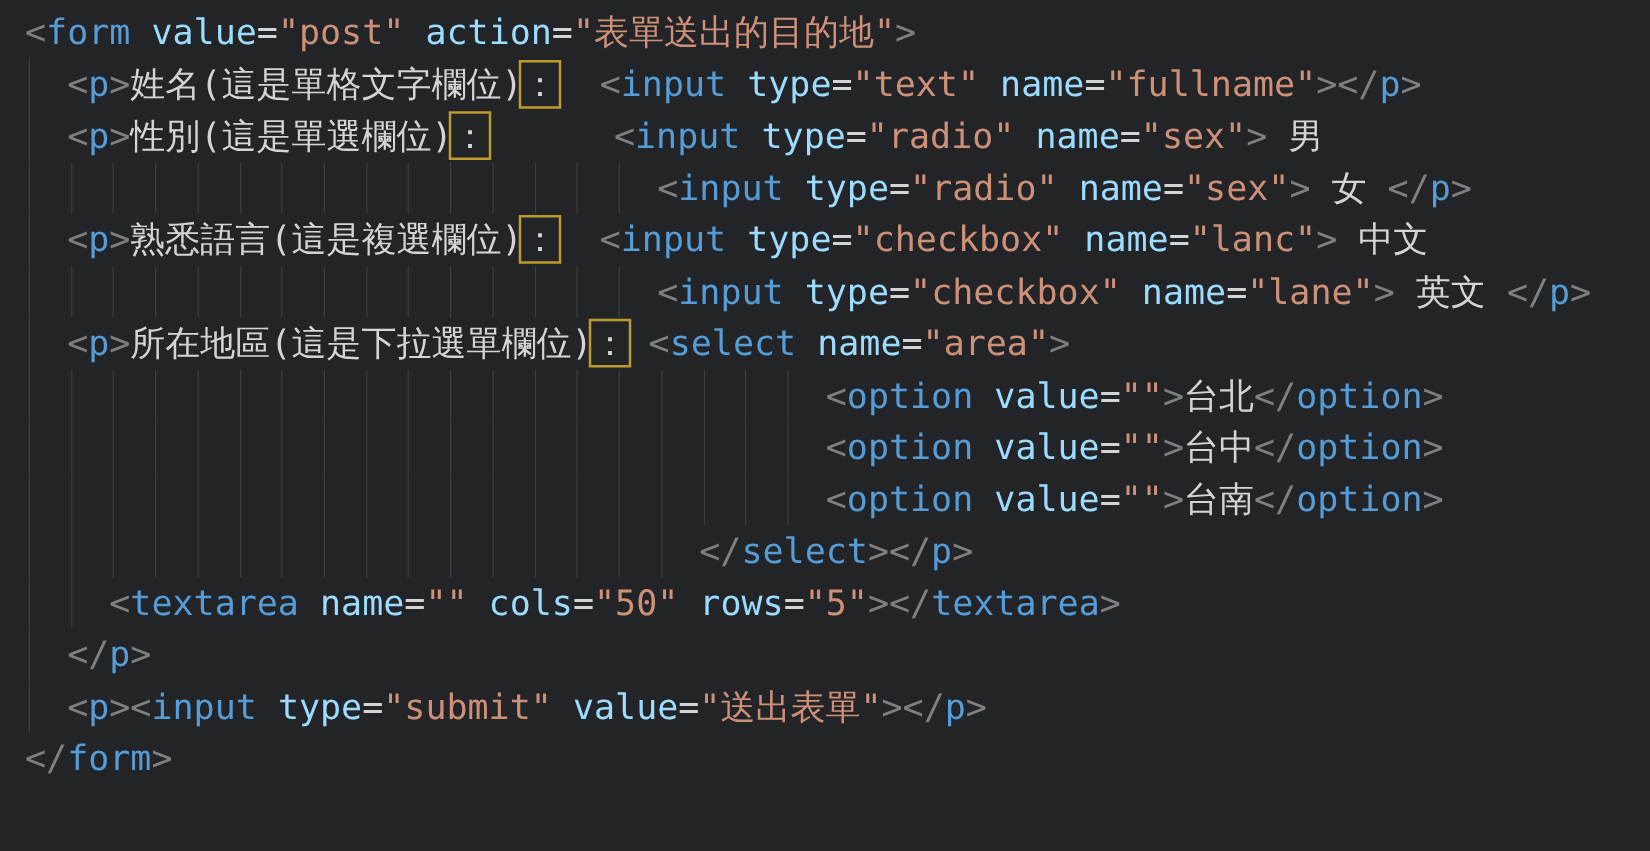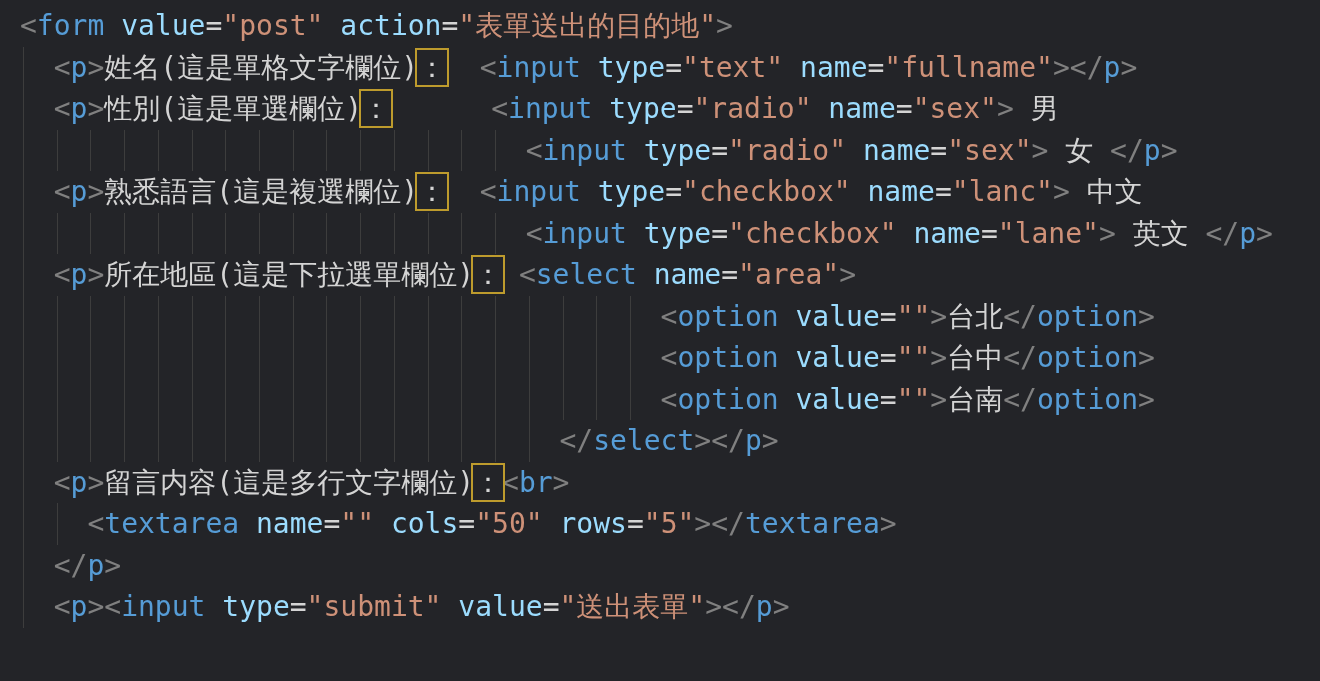--- a/index.html
+++ b/index.html
@@ -28,18 +28,18 @@
       <div class="line"><span class="guide" style="left: 3px;"></span><span>  </span><span class="tok c-p">&lt;</span><span class="tok c-t">p</span><span class="tok c-p">&gt;</span><span class="tok c-x">姓名(這是單格文字欄位)</span><span class="tok c-b">：</span><span class="tok c-x">  </span><span class="tok c-p">&lt;</span><span class="tok c-t">input</span><span class="tok c-x"> </span><span class="tok c-a">type</span><span class="tok c-x">=</span><span class="tok c-s">"text"</span><span class="tok c-x"> </span><span class="tok c-a">name</span><span class="tok c-x">=</span><span class="tok c-s">"fullname"</span><span class="tok c-p">&gt;&lt;/</span><span class="tok c-t">p</span><span class="tok c-p">&gt;</span></div>
       <div class="line"><span class="guide" style="left: 3px;"></span><span>  </span><span class="tok c-p">&lt;</span><span class="tok c-t">p</span><span class="tok c-p">&gt;</span><span class="tok c-x">性別(這是單選欄位)</span><span class="tok c-b">：</span><span class="tok c-x">      </span><span class="tok c-p">&lt;</span><span class="tok c-t">input</span><span class="tok c-x"> </span><span class="tok c-a">type</span><span class="tok c-x">=</span><span class="tok c-s">"radio"</span><span class="tok c-x"> </span><span class="tok c-a">name</span><span class="tok c-x">=</span><span class="tok c-s">"sex"</span><span class="tok c-p">&gt;</span><span class="tok c-x"> 男</span></div>
       <div class="line"><span class="guide" style="left: 3px;"></span><span class="guide" style="left: 36.72px;"></span><span class="guide" style="left: 70.44px;"></span><span class="guide" style="left: 104.16px;"></span><span class="guide" style="left: 137.88px;"></span><span class="guide" style="left: 171.6px;"></span><span class="guide" style="left: 205.32px;"></span><span class="guide" style="left: 239.04px;"></span><span class="guide" style="left: 272.76px;"></span><span class="guide" style="left: 306.48px;"></span><span class="guide" style="left: 340.2px;"></span><span class="guide" style="left: 373.92px;"></span><span class="guide" style="left: 407.64px;"></span><span class="guide" style="left: 441.36px;"></span><span class="guide" style="left: 475.08px;"></span><span>                              </span><span class="tok c-p">&lt;</span><span class="tok c-t">input</span><span class="tok c-x"> </span><span class="tok c-a">type</span><span class="tok c-x">=</span><span class="tok c-s">"radio"</span><span class="tok c-x"> </span><span class="tok c-a">name</span><span class="tok c-x">=</span><span class="tok c-s">"sex"</span><span class="tok c-p">&gt;</span><span class="tok c-x"> 女 </span><span class="tok c-p">&lt;/</span><span class="tok c-t">p</span><span class="tok c-p">&gt;</span></div>
       <div class="line"><span class="guide" style="left: 3px;"></span><span>  </span><span class="tok c-p">&lt;</span><span class="tok c-t">p</span><span class="tok c-p">&gt;</span><span class="tok c-x">熟悉語言(這是複選欄位)</span><span class="tok c-b">：</span><span class="tok c-x">  </span><span class="tok c-p">&lt;</span><span class="tok c-t">input</span><span class="tok c-x"> </span><span class="tok c-a">type</span><span class="tok c-x">=</span><span class="tok c-s">"checkbox"</span><span class="tok c-x"> </span><span class="tok c-a">name</span><span class="tok c-x">=</span><span class="tok c-s">"lanc"</span><span class="tok c-p">&gt;</span><span class="tok c-x"> 中文</span></div>
       <div class="line"><span class="guide" style="left: 3px;"></span><span class="guide" style="left: 36.72px;"></span><span class="guide" style="left: 70.44px;"></span><span class="guide" style="left: 104.16px;"></span><span class="guide" style="left: 137.88px;"></span><span class="guide" style="left: 171.6px;"></span><span class="guide" style="left: 205.32px;"></span><span class="guide" style="left: 239.04px;"></span><span class="guide" style="left: 272.76px;"></span><span class="guide" style="left: 306.48px;"></span><span class="guide" style="left: 340.2px;"></span><span class="guide" style="left: 373.92px;"></span><span class="guide" style="left: 407.64px;"></span><span class="guide" style="left: 441.36px;"></span><span class="guide" style="left: 475.08px;"></span><span>                              </span><span class="tok c-p">&lt;</span><span class="tok c-t">input</span><span class="tok c-x"> </span><span class="tok c-a">type</span><span class="tok c-x">=</span><span class="tok c-s">"checkbox"</span><span class="tok c-x"> </span><span class="tok c-a">name</span><span class="tok c-x">=</span><span class="tok c-s">"lane"</span><span class="tok c-p">&gt;</span><span class="tok c-x"> 英文 </span><span class="tok c-p">&lt;/</span><span class="tok c-t">p</span><span class="tok c-p">&gt;</span></div>
       <div class="line"><span class="guide" style="left: 3px;"></span><span>  </span><span class="tok c-p">&lt;</span><span class="tok c-t">p</span><span class="tok c-p">&gt;</span><span class="tok c-x">所在地區(這是下拉選單欄位)</span><span class="tok c-b">：</span><span class="tok c-x"> </span><span class="tok c-p">&lt;</span><span class="tok c-t">select</span><span class="tok c-x"> </span><span class="tok c-a">name</span><span class="tok c-x">=</span><span class="tok c-s">"area"</span><span class="tok c-p">&gt;</span></div>
       <div class="line"><span class="guide" style="left: 3px;"></span><span class="guide" style="left: 36.72px;"></span><span class="guide" style="left: 70.44px;"></span><span class="guide" style="left: 104.16px;"></span><span class="guide" style="left: 137.88px;"></span><span class="guide" style="left: 171.6px;"></span><span class="guide" style="left: 205.32px;"></span><span class="guide" style="left: 239.04px;"></span><span class="guide" style="left: 272.76px;"></span><span class="guide" style="left: 306.48px;"></span><span class="guide" style="left: 340.2px;"></span><span class="guide" style="left: 373.92px;"></span><span class="guide" style="left: 407.64px;"></span><span class="guide" style="left: 441.36px;"></span><span class="guide" style="left: 475.08px;"></span><span class="guide" style="left: 508.8px;"></span><span class="guide" style="left: 542.52px;"></span><span class="guide" style="left: 576.24px;"></span><span class="guide" style="left: 609.96px;"></span><span>                                      </span><span class="tok c-p">&lt;</span><span class="tok c-t">option</span><span class="tok c-x"> </span><span class="tok c-a">value</span><span class="tok c-x">=</span><span class="tok c-s">""</span><span class="tok c-p">&gt;</span><span class="tok c-x">台北</span><span class="tok c-p">&lt;/</span><span class="tok c-t">option</span><span class="tok c-p">&gt;</span></div>
       <div class="line"><span class="guide" style="left: 3px;"></span><span class="guide" style="left: 36.72px;"></span><span class="guide" style="left: 70.44px;"></span><span class="guide" style="left: 104.16px;"></span><span class="guide" style="left: 137.88px;"></span><span class="guide" style="left: 171.6px;"></span><span class="guide" style="left: 205.32px;"></span><span class="guide" style="left: 239.04px;"></span><span class="guide" style="left: 272.76px;"></span><span class="guide" style="left: 306.48px;"></span><span class="guide" style="left: 340.2px;"></span><span class="guide" style="left: 373.92px;"></span><span class="guide" style="left: 407.64px;"></span><span class="guide" style="left: 441.36px;"></span><span class="guide" style="left: 475.08px;"></span><span class="guide" style="left: 508.8px;"></span><span class="guide" style="left: 542.52px;"></span><span class="guide" style="left: 576.24px;"></span><span class="guide" style="left: 609.96px;"></span><span>                                      </span><span class="tok c-p">&lt;</span><span class="tok c-t">option</span><span class="tok c-x"> </span><span class="tok c-a">value</span><span class="tok c-x">=</span><span class="tok c-s">""</span><span class="tok c-p">&gt;</span><span class="tok c-x">台中</span><span class="tok c-p">&lt;/</span><span class="tok c-t">option</span><span class="tok c-p">&gt;</span></div>
       <div class="line"><span class="guide" style="left: 3px;"></span><span class="guide" style="left: 36.72px;"></span><span class="guide" style="left: 70.44px;"></span><span class="guide" style="left: 104.16px;"></span><span class="guide" style="left: 137.88px;"></span><span class="guide" style="left: 171.6px;"></span><span class="guide" style="left: 205.32px;"></span><span class="guide" style="left: 239.04px;"></span><span class="guide" style="left: 272.76px;"></span><span class="guide" style="left: 306.48px;"></span><span class="guide" style="left: 340.2px;"></span><span class="guide" style="left: 373.92px;"></span><span class="guide" style="left: 407.64px;"></span><span class="guide" style="left: 441.36px;"></span><span class="guide" style="left: 475.08px;"></span><span class="guide" style="left: 508.8px;"></span><span class="guide" style="left: 542.52px;"></span><span class="guide" style="left: 576.24px;"></span><span class="guide" style="left: 609.96px;"></span><span>                                      </span><span class="tok c-p">&lt;</span><span class="tok c-t">option</span><span class="tok c-x"> </span><span class="tok c-a">value</span><span class="tok c-x">=</span><span class="tok c-s">""</span><span class="tok c-p">&gt;</span><span class="tok c-x">台南</span><span class="tok c-p">&lt;/</span><span class="tok c-t">option</span><span class="tok c-p">&gt;</span></div>
       <div class="line"><span class="guide" style="left: 3px;"></span><span class="guide" style="left: 36.72px;"></span><span class="guide" style="left: 70.44px;"></span><span class="guide" style="left: 104.16px;"></span><span class="guide" style="left: 137.88px;"></span><span class="guide" style="left: 171.6px;"></span><span class="guide" style="left: 205.32px;"></span><span class="guide" style="left: 239.04px;"></span><span class="guide" style="left: 272.76px;"></span><span class="guide" style="left: 306.48px;"></span><span class="guide" style="left: 340.2px;"></span><span class="guide" style="left: 373.92px;"></span><span class="guide" style="left: 407.64px;"></span><span class="guide" style="left: 441.36px;"></span><span class="guide" style="left: 475.08px;"></span><span class="guide" style="left: 508.8px;"></span><span>                                </span><span class="tok c-p">&lt;/</span><span class="tok c-t">select</span><span class="tok c-p">&gt;&lt;/</span><span class="tok c-t">p</span><span class="tok c-p">&gt;</span></div>
-      <div class="line"><span class="guide" style="left: 3px;"></span><span>  </span><span class="tok c-p">&lt;</span><span class="tok c-t">p</span><span class="tok c-p">&gt;</span><span class="tok c-x">留言内容(這是多行文字欄位)</span><span class="tok c-b">：</span><span class="tok c-p">&lt;</span><span class="tok c-t">br</span><span class="tok c-p">&gt;</span></div>
       <div class="line"><span class="guide" style="left: 3px;"></span><span class="guide" style="left: 36.72px;"></span><span>    </span><span class="tok c-p">&lt;</span><span class="tok c-t">textarea</span><span class="tok c-x"> </span><span class="tok c-a">name</span><span class="tok c-x">=</span><span class="tok c-s">""</span><span class="tok c-x"> </span><span class="tok c-a">cols</span><span class="tok c-x">=</span><span class="tok c-s">"50"</span><span class="tok c-x"> </span><span class="tok c-a">rows</span><span class="tok c-x">=</span><span class="tok c-s">"5"</span><span class="tok c-p">&gt;&lt;/</span><span class="tok c-t">textarea</span><span class="tok c-p">&gt;</span></div>
       <div class="line"><span class="guide" style="left: 3px;"></span><span>  </span><span class="tok c-p">&lt;/</span><span class="tok c-t">p</span><span class="tok c-p">&gt;</span></div>
       <div class="line"><span class="guide" style="left: 3px;"></span><span>  </span><span class="tok c-p">&lt;</span><span class="tok c-t">p</span><span class="tok c-p">&gt;&lt;</span><span class="tok c-t">input</span><span class="tok c-x"> </span><span class="tok c-a">type</span><span class="tok c-x">=</span><span class="tok c-s">"submit"</span><span class="tok c-x"> </span><span class="tok c-a">value</span><span class="tok c-x">=</span><span class="tok c-s">"送出表單"</span><span class="tok c-p">&gt;&lt;/</span><span class="tok c-t">p</span><span class="tok c-p">&gt;</span></div>
+      <div class="line"><span class="tok c-p">&lt;/</span><span class="tok c-t">form</span><span class="tok c-p">&gt;</span></div>
     </div>
 </div>
 
 </body></html>

